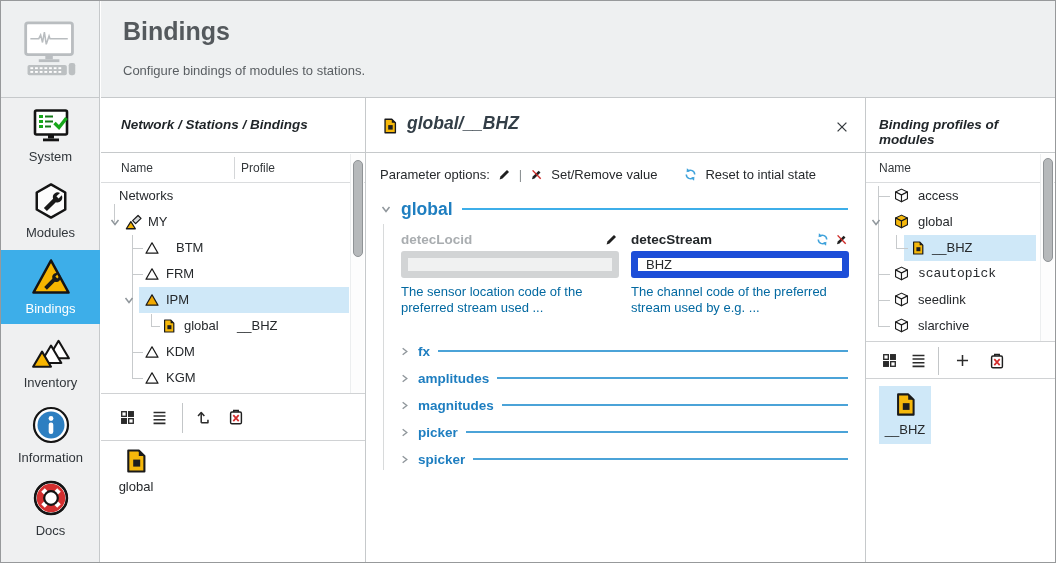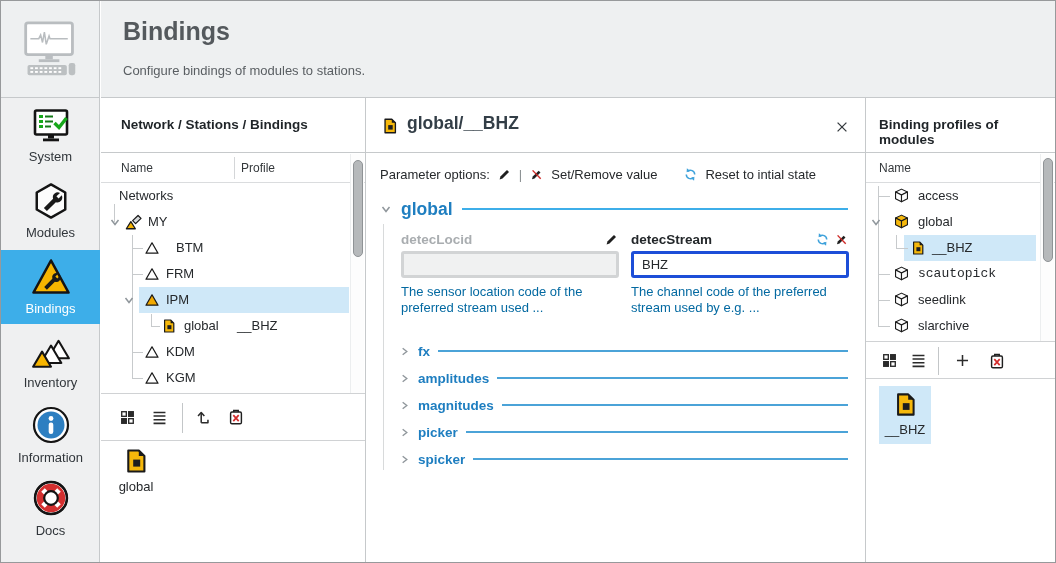--- a/index.html
+++ b/index.html
@@ -17,21 +17,21 @@
   .sidebar { position:absolute; left:0; top:97px; width:99px; bottom:0; background:#eff0f1; border-right:1px solid #c6c9cb; }
   .nav-item { position:absolute; left:0; width:99px; display:flex; flex-direction:column; align-items:center; justify-content:center; gap:5px; font-size:13px; color:#31363b; cursor:default; }
   .nav-item.selected { background:#3daee9; color:#fff; }
 
   
   .panel { position:absolute; top:97px; bottom:0; background:#fff; }
   .p-stations { left:100px; width:265px; border-right:1px solid #c6c9cb; }
   .p-editor { left:365px; width:500px; border-right:1px solid #c6c9cb; }
   .p-profiles { left:865px; right:0; }
   .panel-title { position:absolute; font-size:13.5px; font-weight:bold; color:#1f2428; }
-  .title-row { position:absolute; left:0; right:0; top:0; height:55px; border-bottom:1px solid #c6c9cb; }
+  .title-row { position:absolute; left:0; right:0; top:0; height:55px; border-bottom:1px solid #c6c9cb;font-style:italic; }
   .colhead { position:absolute; font-size:12px; color:#34383b; }
   .colhead-row { position:absolute; left:0; right:0; top:55px; height:30px; border-bottom:1px solid #dadcde; }
 
   
   .trow { position:absolute; left:0; height:26px; }
   .tl { position:absolute; top:5px; font-size:13px; color:#26292c; white-space:nowrap; }
   .hl { position:absolute; height:26px; background:#cfe8f8; }
   .branch { position:absolute; background:#c7cacc; }
   .ti { position:absolute; }
   .chev { position:absolute; }
@@ -53,21 +53,21 @@
   .sub-row { position:absolute; left:33px; right:17px; height:26px; display:flex; align-items:center; gap:8px; }
   .sub-label { font-size:13.5px; font-weight:bold; color:#1e7ec0; }
   .sub-line { flex:1; height:1.5px; background:#4ba3d8; }
   .guide { position:absolute; left:17px; top:126px; height:246px; width:1px; background:#d8dadb; }
   .fcol { position:absolute; top:133px; width:218px; }
   .fhead { display:flex; align-items:center; height:17px; }
   .fname { font-size:13.5px; font-weight:bold; }
   .fname.dis { color:#a9adb0; }
   .fname.en { color:#23272a; }
   .fic { margin-left:auto; display:flex; gap:4px; align-items:center; }
-  .finput { margin-top:3px; width:218px; height:27px; border:3px solid #1d4ed8; border-radius:3px; font-size:13px; padding:0 8px; font-family:"Liberation Sans",sans-serif; color:#26292c; background:#fff; }
+  .finput { margin-top:3px; width:218px; height:27px; border:7px solid #1d4ed8; border-radius:3px; font-size:13px; padding:0 8px; font-family:"Liberation Sans",sans-serif; color:#26292c; background:#fff; }
   .finput:disabled { background:#f0f1f1; border-color:#d2d4d5; }
   .fdesc { margin-top:6px; font-size:13px; line-height:16px; color:#0369a1; }
 
   .iv-item { position:absolute; display:flex; flex-direction:column; align-items:center; gap:4px; font-size:13px; color:#26292c; }
   svg { display:block; }
 </style>
 </head>
 <body>
 
 <svg width="0" height="0" style="position:absolute">

